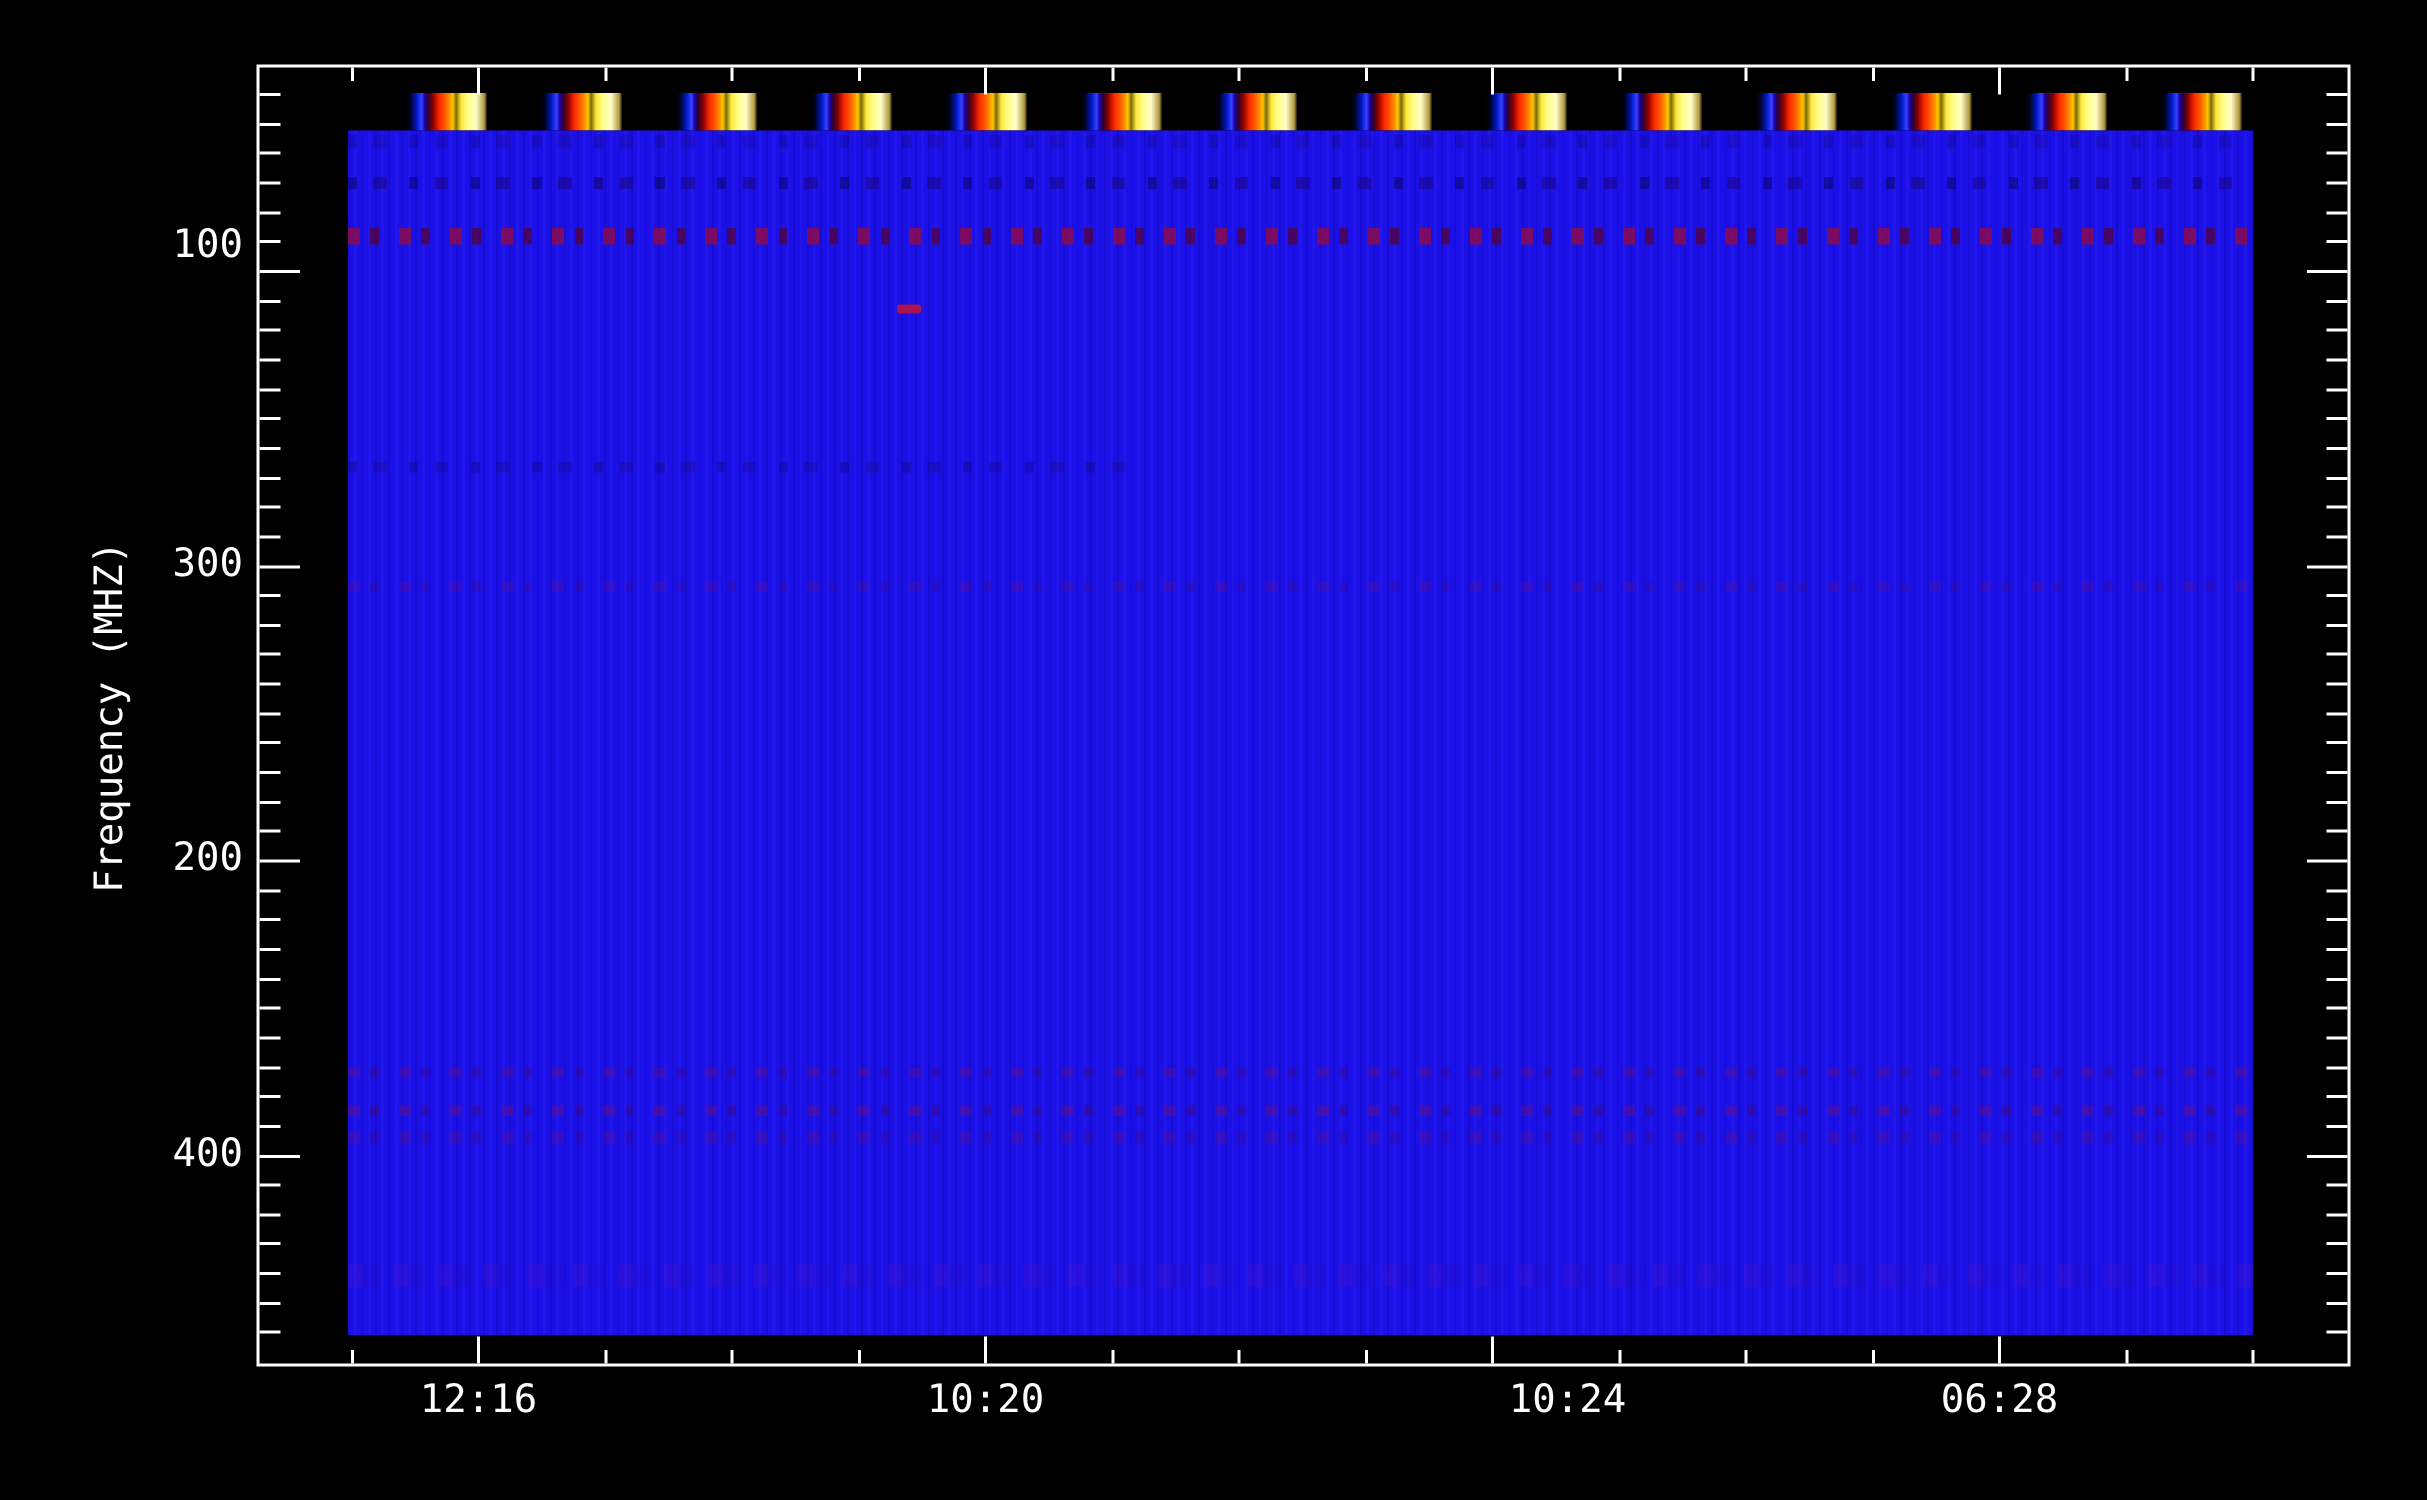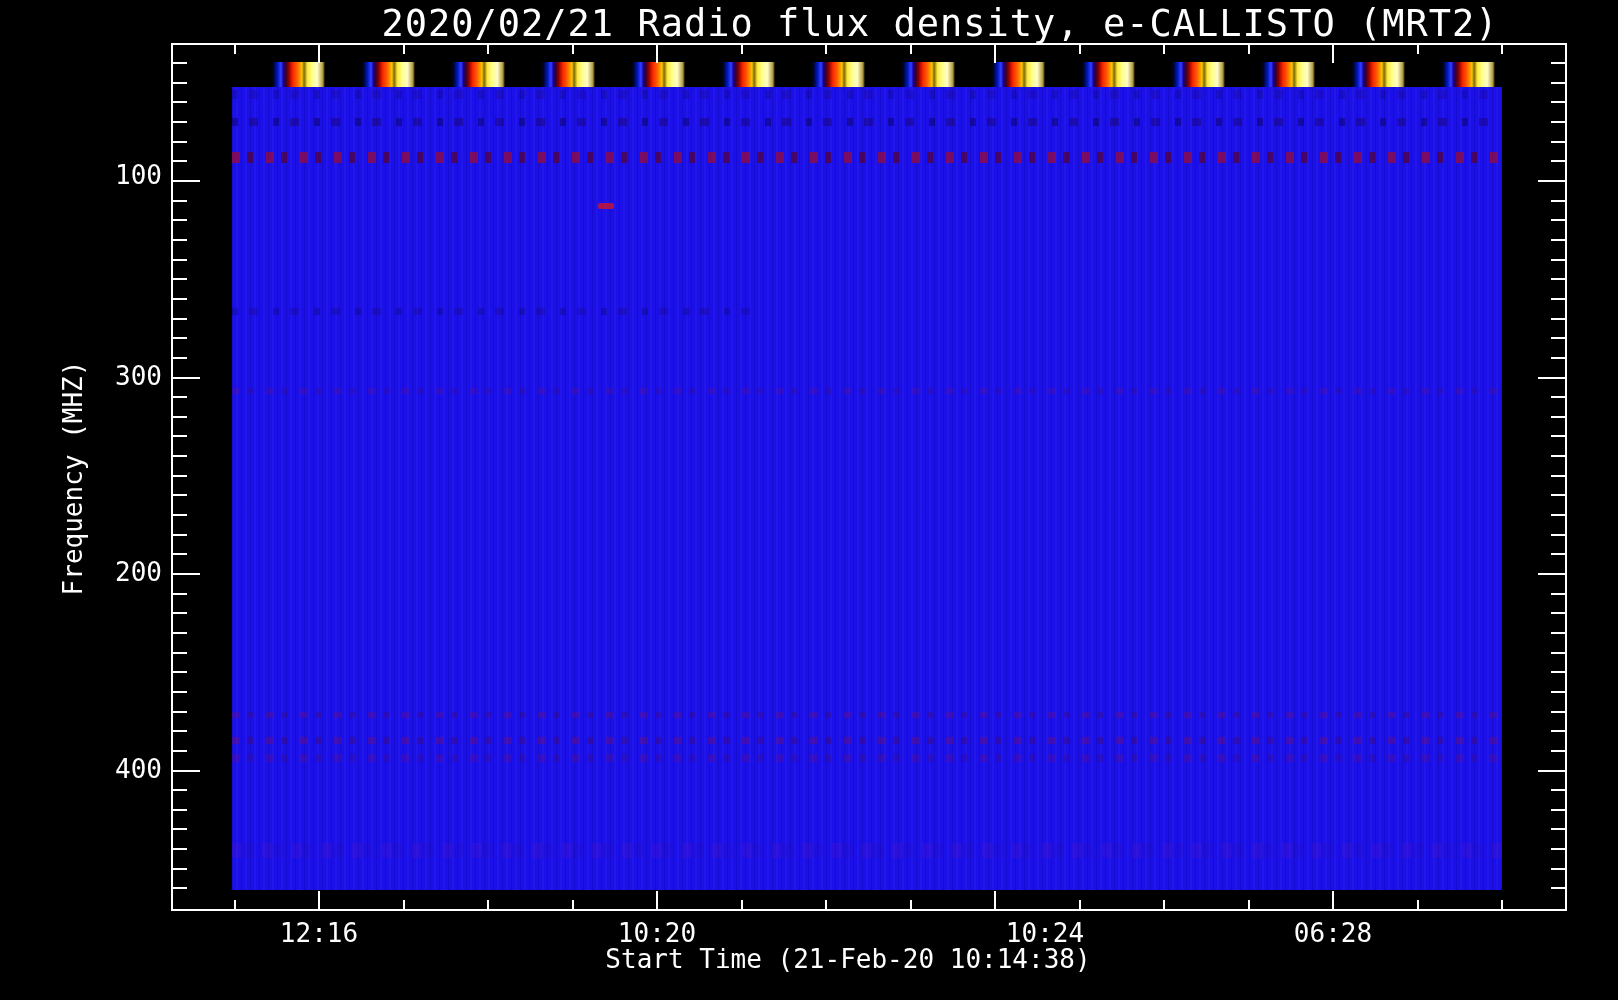--- a/index.html
+++ b/index.html
@@ -33,23 +33,21 @@
           rgba(10,0,80,.9) 0 6px, transparent 6px 17px,
           rgba(25,0,70,.7) 17px 26px, transparent 26px 41px);}
   .f-purple{background:repeating-linear-gradient(90deg,
           rgba(120,20,160,.5) 0 10px, rgba(60,0,120,.3) 10px 22px, transparent 22px 30px);}
   .dot{position:absolute;background:#c21535;border-radius:2px;}
 </style>
 </head>
 <body>
 
 <div id="fig">
-  <div class="lbl title">2020/02/21  Radio flux density, e-CALLISTO (MRT2)</div>
   <div class="lbl ylabel">Frequency (MHZ)</div>
-  <div class="lbl xlabel">Start Time (21-Feb-20 10:14:38)</div>
 
   <div id="img">
     <div id="bands">
         <div class="band" style="left: 38px;"></div>
         <div class="band" style="left: 128px;"></div>
         <div class="band" style="left: 218px;"></div>
         <div class="band" style="left: 308px;"></div>
         <div class="band" style="left: 398px;"></div>
         <div class="band" style="left: 488px;"></div>
         <div class="band" style="left: 578px;"></div>
@@ -197,18 +195,18 @@
       <div class="t" style="left: 173px; top: 887.4px; width: 14px; height: 2px;"></div>
       <div class="t" style="left: 1551px; top: 887.4px; width: 14px; height: 2px;"></div>
     </div>
   <div id="xlabels">
       <div class="xtl" style="left: 234px;">12:16</div>
       <div class="xtl" style="left: 572px; text-align: center;">10:20</div>
       <div class="xtl" style="left: 960px;">10:24</div>
       <div class="xtl" style="left: 1248px;">06:28</div>
     </div>
   <div id="ylabels">
-      <div class="ytl" style="top: 160px;">100</div>
+      <div class="ytl" style="top: 148px;">100</div>
       <div class="ytl" style="top: 360.5px;">300</div>
       <div class="ytl" style="top: 557px;">200</div>
       <div class="ytl" style="top: 753.6px;">400</div>
     </div>
 </div>
 
 </body></html>

